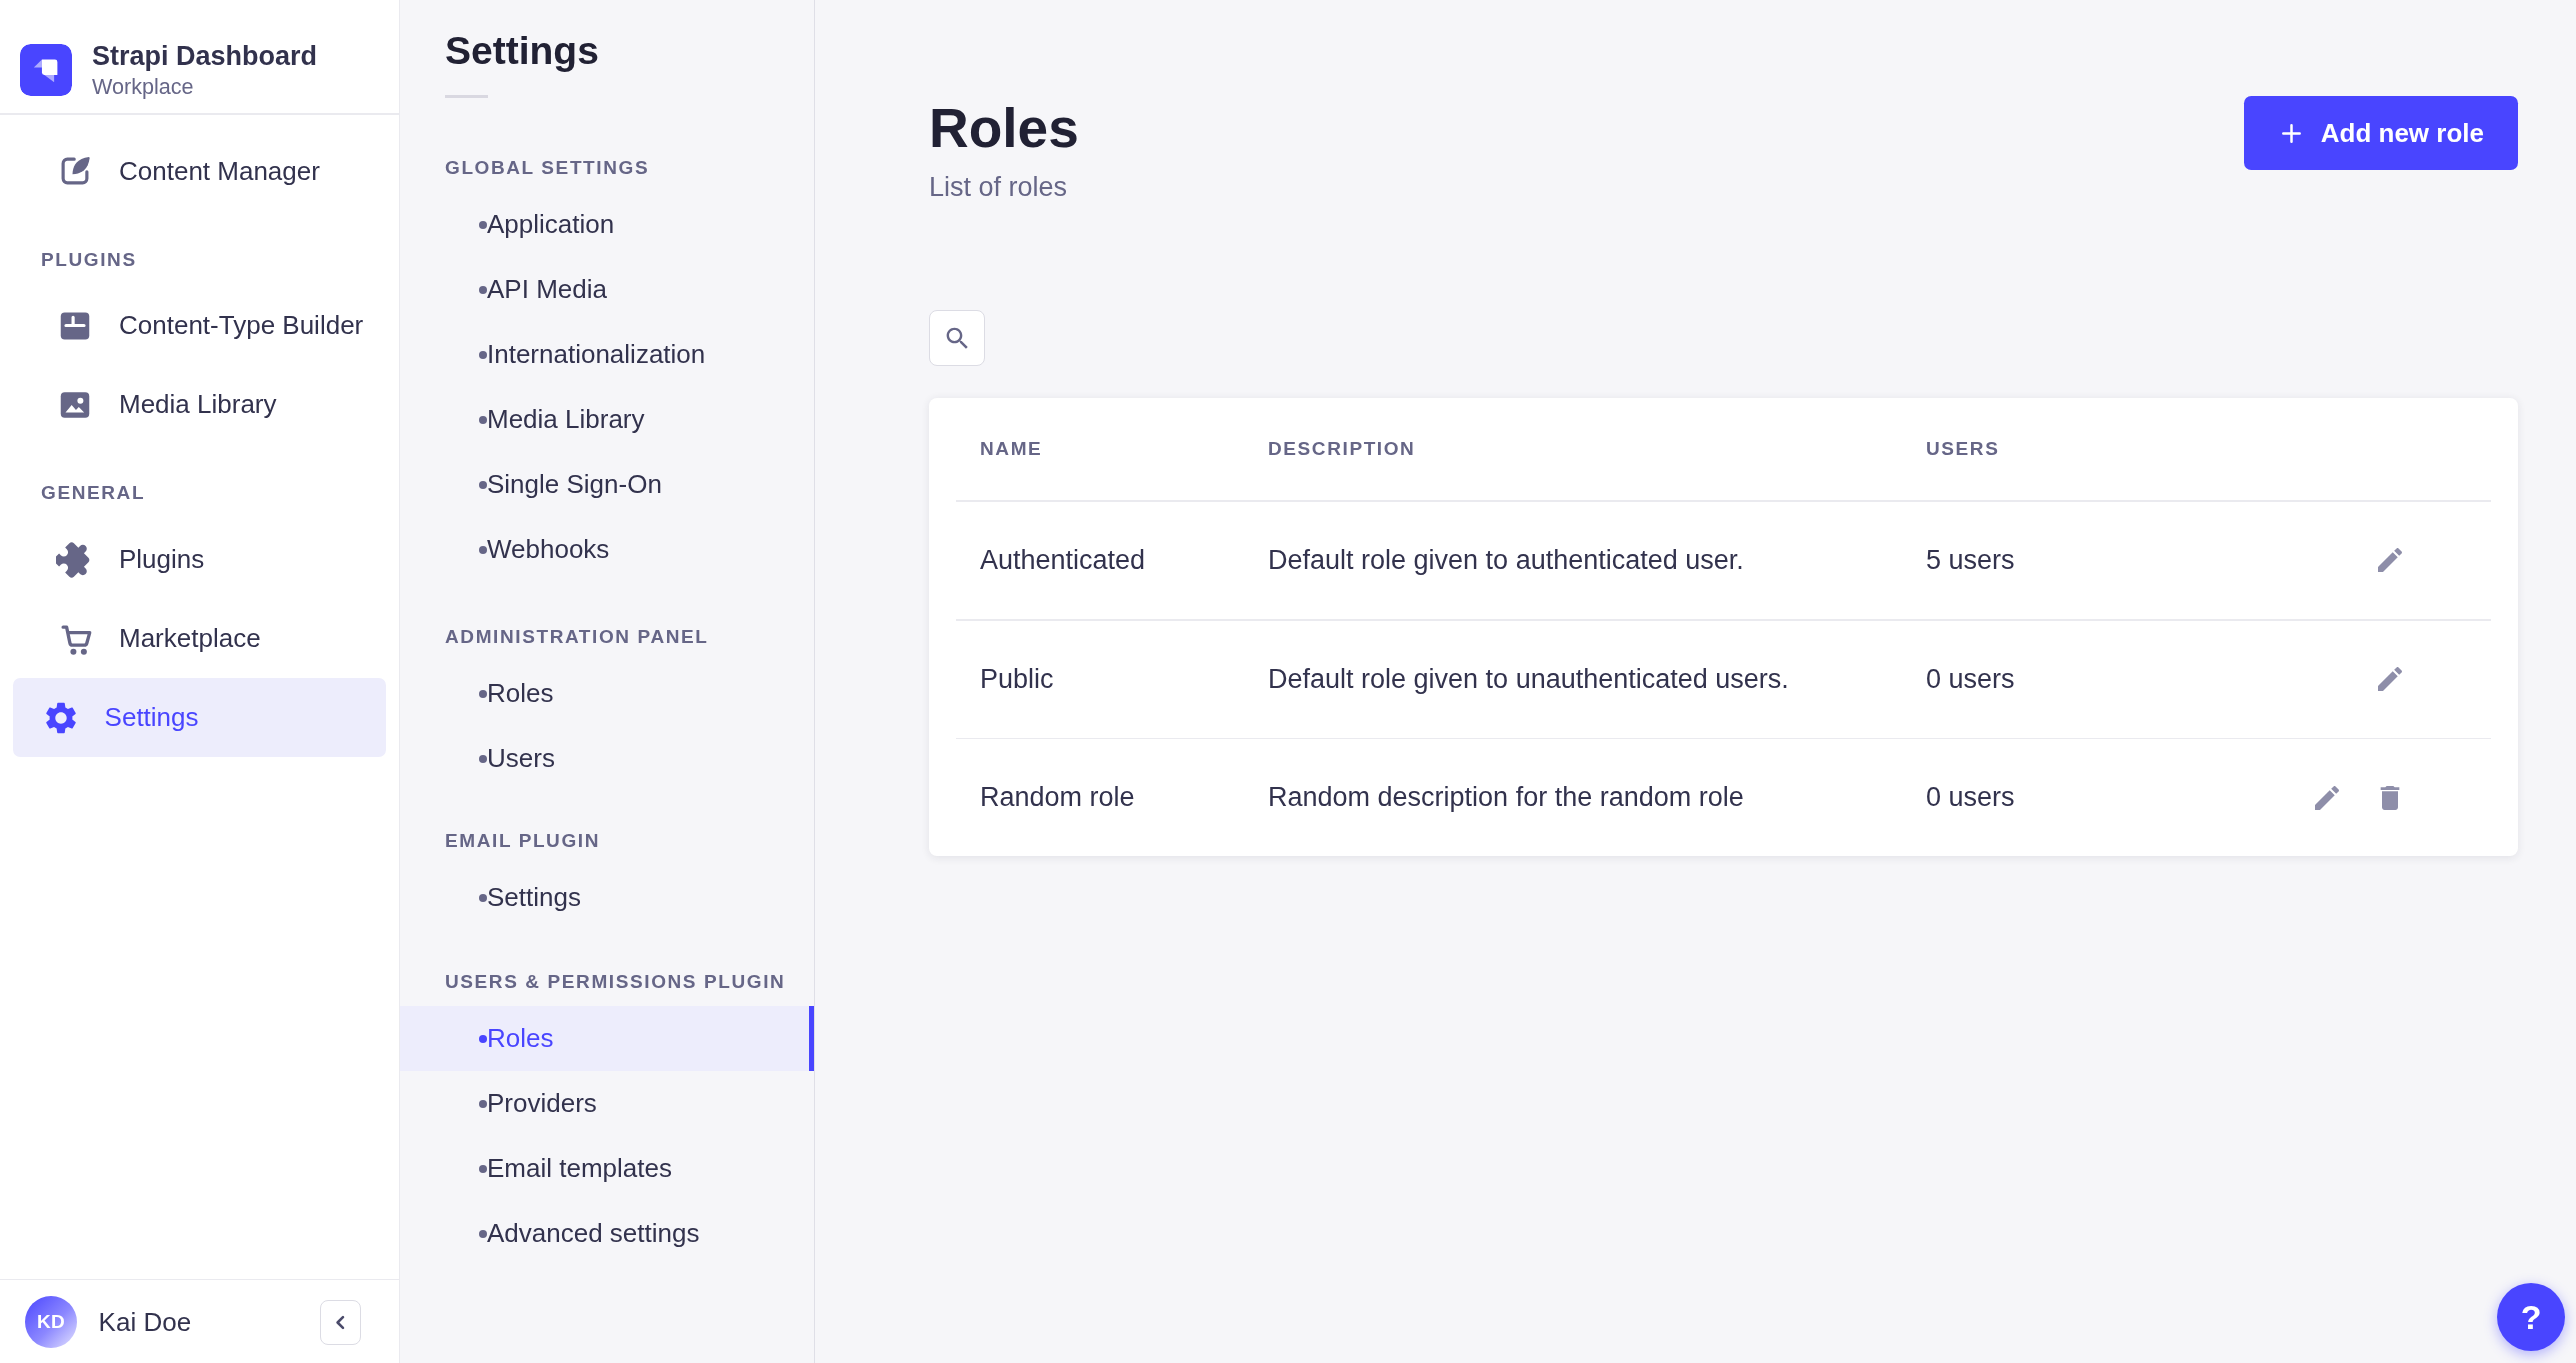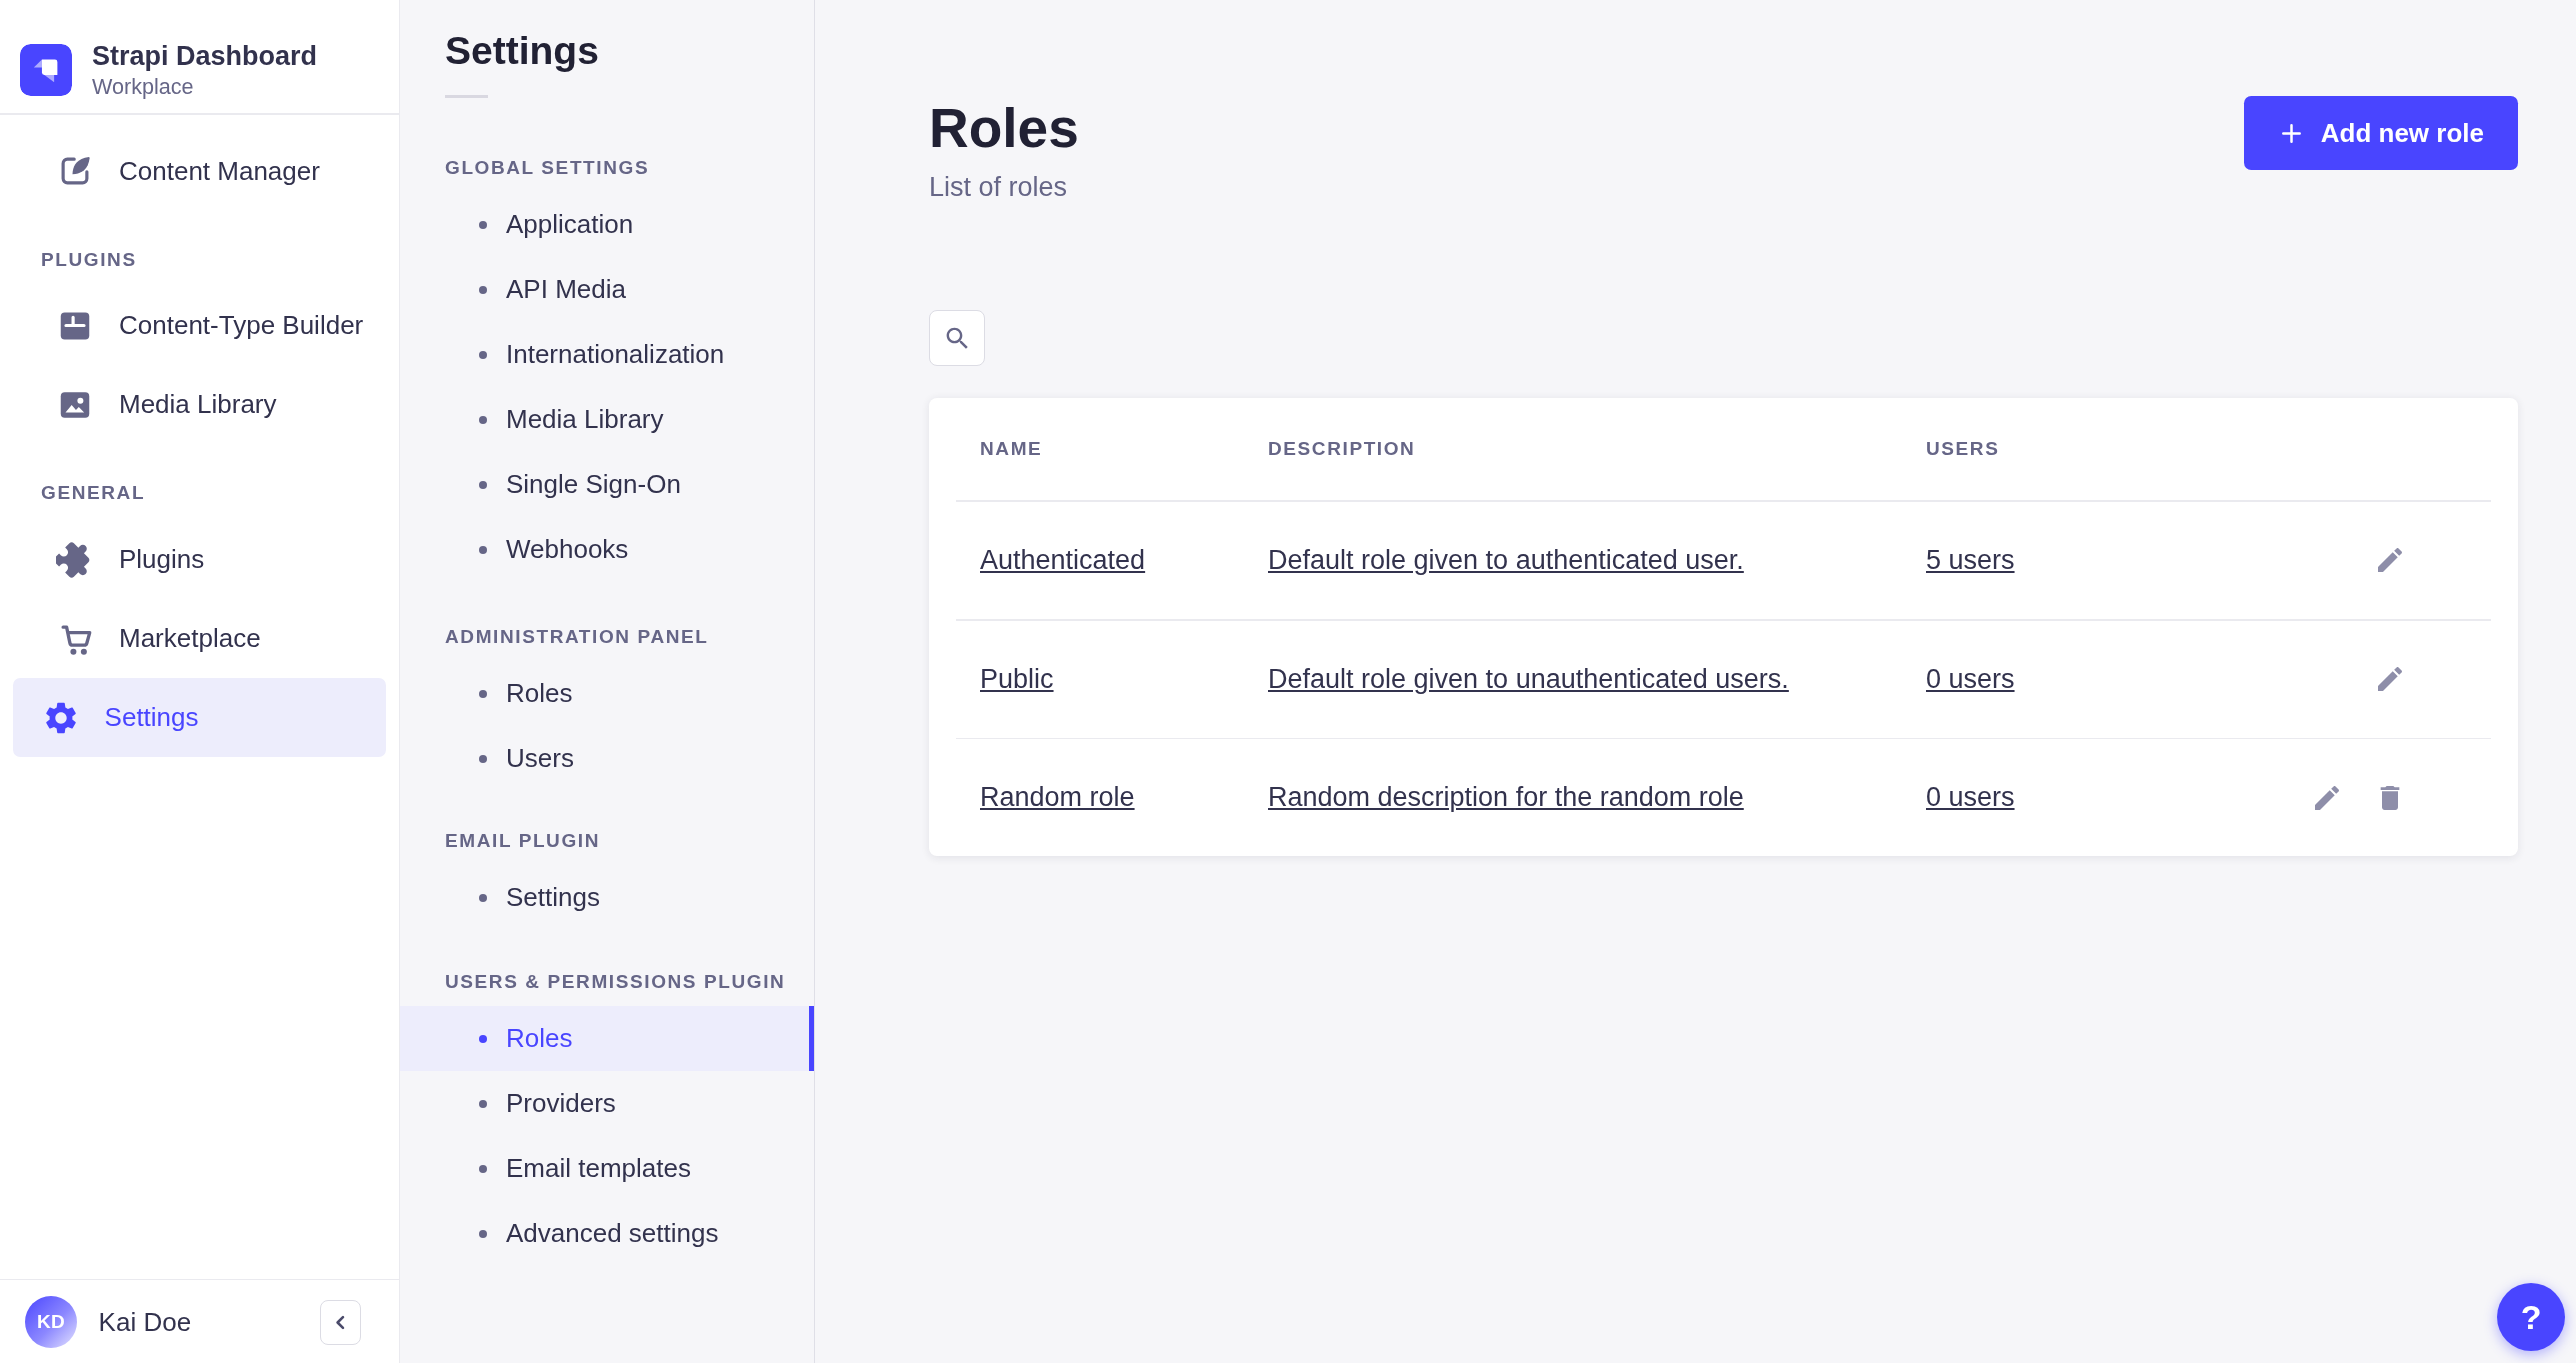--- a/index.html
+++ b/index.html
@@ -64,21 +64,21 @@
   }
   .subnav-title { padding-left:45px; font-size:39px; font-weight:bold; color:#212134; line-height:56px; }
   .subnav-rule { width:43px; height:2.7px; background:#d9d8e1; margin:16px 0 0 45px; }
   .subnav-section-label {
     padding-left:45px; height:31px; line-height:31px;
     font-size:19px; font-weight:bold; letter-spacing:1.6px; color:#666687;
   }
   .subnav-section .items { margin-top:9px; }
   .s1 { margin-top:54px; } .s2 { margin-top:39px; } .s3 { margin-top:34px; } .s4 { margin-top:36px; }
   .subnav-item {
-    height:65px; display:flex; align-items:center; gap:19px;
+    height:65px; display:flex; align-items:center; 
     padding-left:79px; font-size:26px; color:#32324d;
   }
   .bullet { width:8px; height:8px; border-radius:50%; background:#666687; flex:none; }
   .subnav-item.active {
     background:#ededfc; border-right:5.4px solid #4945ff;
     color:#4945ff; font-weight:500;
   }
   .subnav-item.active .bullet { background:#4945ff; }
 
   
@@ -100,21 +100,21 @@
   .card {
     margin-top:32px; background:#ffffff; border-radius:8px;
     box-shadow:0 1.8px 9px rgba(33,33,52,.09);
   }
   .tgrid {
     display:grid; grid-template-columns:288px 658px 1fr 225px;
     align-items:center; padding:0 27px 0 51px;border-radius:11px;
   }
   .thead { height:102px; }
   .th { font-size:19px; font-weight:bold; letter-spacing:1.6px; color:#666687; }
-  .trow { height:117px; font-size:27px; color:#32324d;text-decoration:underline; }
+  .trow { height:117px; font-size:27px; color:#32324d; }
   .hdivider { height:1.8px; background:#eaeaef; margin:0 27px; }
   .actions { display:flex; justify-content:flex-end; gap:31px; padding-right:85px; }
   .action-icon { width:32px; height:32px; color:#8e8ea9; display:flex; }
 
   .help-fab {
     position:fixed; right:10.8px; bottom:11.7px;
     width:68px; height:68px; border-radius:50%;
     background:#4945ff; color:#fff; border:none;
     font-size:34px; font-weight:bold; font-family:inherit;
     display:flex; align-items:center; justify-content:center;

